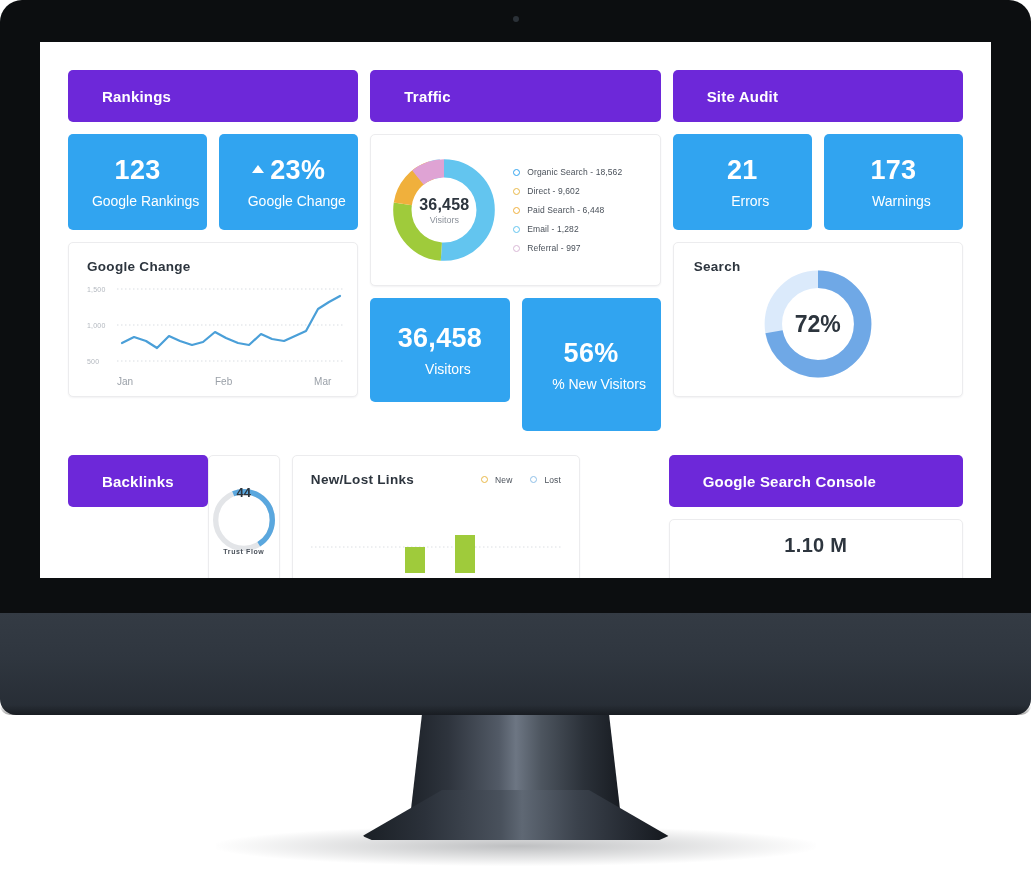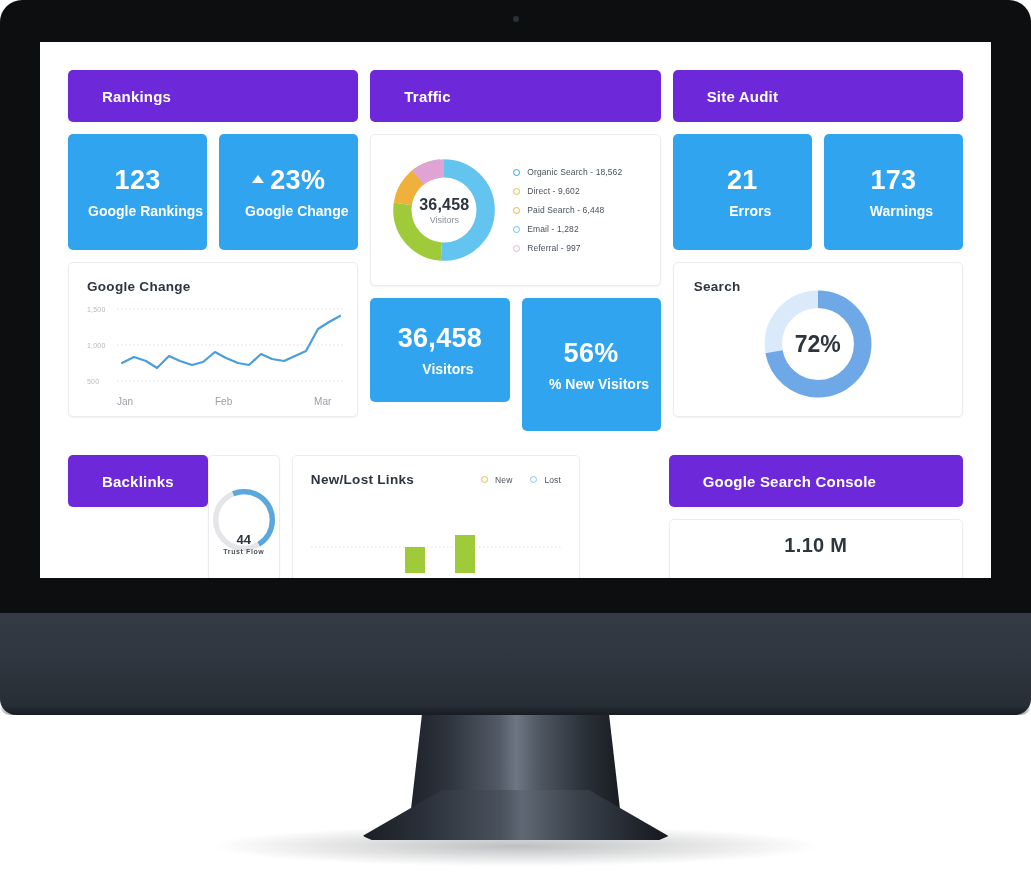--- a/index.html
+++ b/index.html
@@ -131,37 +131,37 @@
 
   .kpi-row {
     display: flex;
     gap: 12px;
     margin-bottom: 12px;
   }
   .kpi {
     flex: 1 1 0;
     background: #31a4f0;
     border-radius: 5px;
-    height: 116px;
+    height: 96px;
     display: flex;
     flex-direction: column;
     align-items: center;
     justify-content: center;
     gap: 7px;
     color: #fff;
   }
   .kpi .value {
     font-size: 27px;
     font-weight: bold;
     letter-spacing: .3px;
     display: flex;
     align-items: center;
     gap: 6px;
   }
-  .kpi .label { font-size: 14px; font-weight: bold; margin-left: 16px; }
+  .kpi .label { font-size: 14px; font-weight: normal; margin-left: 16px; }
   .caret-up {
     width: 0; height: 0;
     border-left: 6px solid transparent;
     border-right: 6px solid transparent;
     border-bottom: 8px solid #ffffff;
     display: inline-block;
     margin-bottom: 4px;
   }
 
   .card {
@@ -238,21 +238,21 @@
     border-radius: 5px;
     box-shadow: 0 1px 2px rgba(30,40,60,.06);
     height: 130px;
     display: flex; align-items: center; justify-content: center;
     position: relative;
   }
   .mini-donut { position: relative; width: 70px; height: 70px; }
   .mini-center {
     position: absolute; inset: 0;
     display: flex; flex-direction: column;
-    align-items: center; justify-content: flex-end;
+    align-items: center; justify-content: space-between;
   }
   .mini-center .mv { font-size: 13px; font-weight: bold; color: #2d353e; }
   .mini-center .ml { font-size: 7px; font-weight: bold; color: #4a515a; letter-spacing: .6px; margin-top: 1px; }
 
   
   #newlost-card { height: 130px; }
   .nl-head { display: flex; align-items: center; justify-content: space-between; }
   .nl-legend { display: flex; align-items: center; gap: 18px; }
   .nl-legend .legend-item { font-size: 8.5px; }
 

